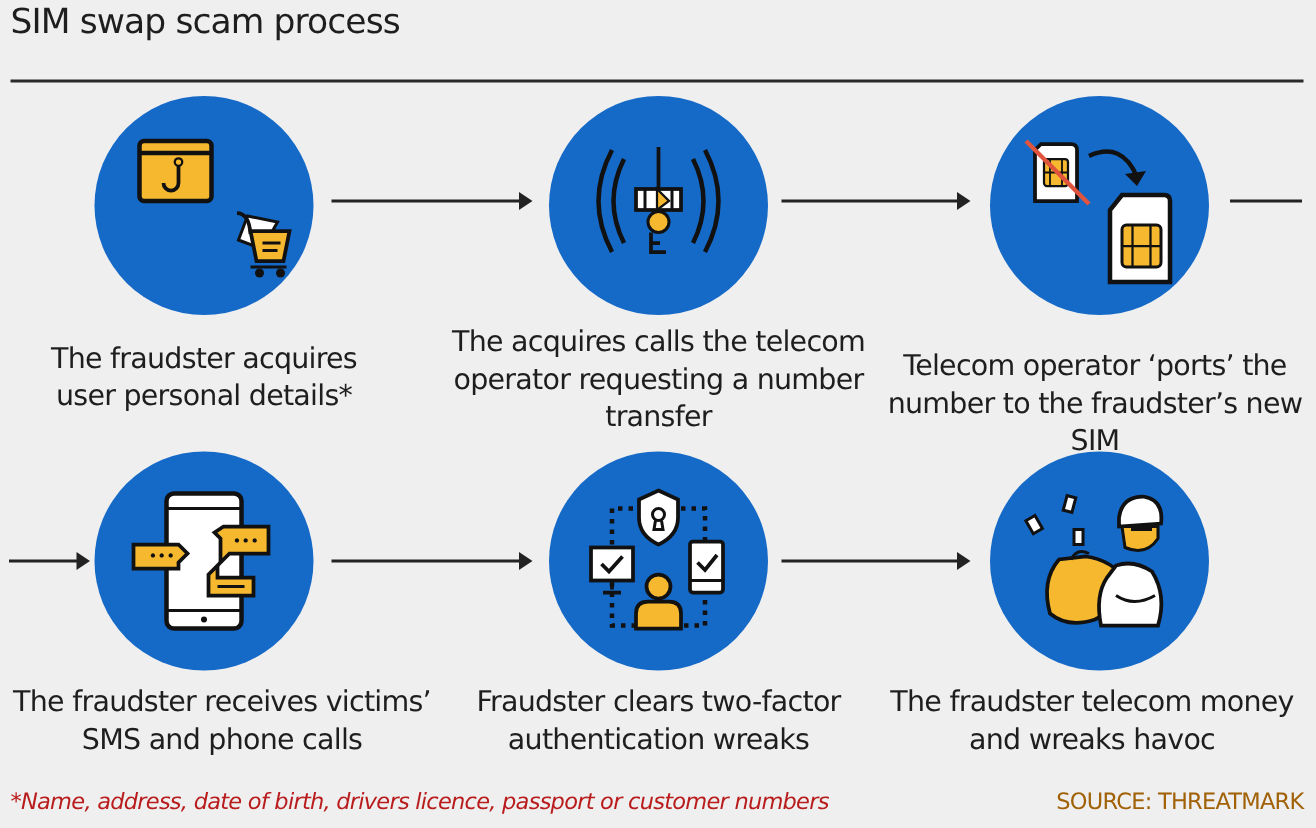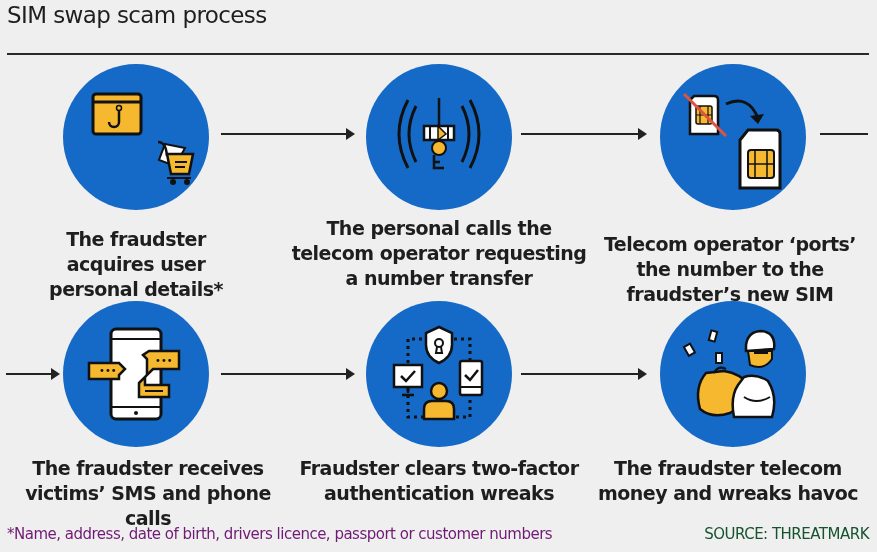--- a/index.html
+++ b/index.html
@@ -4,28 +4,28 @@
 <style>
   html, body { margin:0; padding:0; }
   body {
     width:877px; height:552px; background:#efefef; position:relative; overflow:hidden;
     font-family:"DejaVu Sans", "Liberation Sans", sans-serif; color:#1a1a1a;
   }
   .title { position:absolute; left:7px; top:2px; font-size:23px; letter-spacing:-0.6px; color:#1e1e1e;text-align:right; }
   .rule { position:absolute; left:7px; top:53px; width:862px; height:2px; background:#2a2a2a; }
   .circle { position:absolute; width:146px; height:146px; border-radius:50%; background:#1569c7; }
   .circle svg { position:absolute; left:0; top:0; width:146px; height:146px; }
-  .caption { position:absolute; text-align:center; font-size:19px; line-height:25px; letter-spacing:-0.5px; color:#1e1e1e;font-weight:bold; }
+  .caption { position:absolute; text-align:center; font-size:19px; line-height:25px; letter-spacing:-0.5px; color:#1e1e1e; }
   .arrow { position:absolute; height:2px; background:#222; }
   .arrow.head::after {
     content:""; position:absolute; right:-2px; top:-5px;
     border-left:9px solid #222; border-top:6px solid transparent; border-bottom:6px solid transparent;
   }
-  .footnote { position:absolute; left:7px; top:525px; font-size:15px; letter-spacing:-0.5px; color:#701a75; }
-  .source { position:absolute; right:8px; top:525px; font-size:15px; letter-spacing:-0.5px; color:#14532d; }
+  .footnote { position:absolute; left:7px; top:525px; font-size:15px; letter-spacing:-0.5px; color:#b91c1c;font-style:italic; }
+  .source { position:absolute; right:8px; top:525px; font-size:15px; letter-spacing:-0.5px; color:#a16207; }
 </style>
 </head>
 <body>
 
 <div class="title">SIM swap scam process</div>
 <div class="rule"></div>
 
 <div class="circle" style="left:63px; top:64px;">
   <svg viewBox="0 0 146 146">
     <rect x="30" y="30" width="48" height="40" rx="3" fill="#f5b82e" stroke="#111" stroke-width="3"></rect>
@@ -54,21 +54,21 @@
     <path d="M104 36 Q122 70 104 104" fill="none" stroke="#111" stroke-width="3"></path>
     <line x1="73" y1="34" x2="73" y2="62" stroke="#111" stroke-width="2.5"></line>
     <rect x="58" y="62" width="30" height="14" fill="#fff" stroke="#111" stroke-width="2.5"></rect>
     <line x1="64" y1="62" x2="64" y2="76" stroke="#111" stroke-width="2"></line>
     <line x1="82" y1="62" x2="82" y2="76" stroke="#111" stroke-width="2"></line>
     <path d="M72 62 L80 70 L72 76 Z" fill="#f5b82e" stroke="#111" stroke-width="1.5"></path>
     <circle cx="73" cy="84" r="7" fill="#f5b82e" stroke="#111" stroke-width="2"></circle>
     <path d="M68 91 L68 104 L78 104 M68 98 L74 98" fill="none" stroke="#111" stroke-width="2.5"></path>
   </svg>
 </div>
-<div class="caption" style="left:290px; top:216px; width:298px;">The personal calls the telecom operator requesting a number transfer</div>
+<div class="caption" style="left:290px; top:216px; width:298px;">The acquires calls the telecom operator requesting a number transfer</div>
 
 <div class="arrow head" style="left:521px; top:133px; width:124px;"></div>
 
 <div class="circle" style="left:660px; top:64px;">
   <svg viewBox="0 0 146 146">
     <path d="M34 32 L54 32 Q58 32 58 36 L58 70 L30 70 L30 36 Z" fill="#fff" stroke="#111" stroke-width="2.5"></path>
     <rect x="36" y="42" width="16" height="18" rx="2" fill="#f5b82e" stroke="#111" stroke-width="1.5"></rect>
     <path d="M40 42 v18 M48 42 v18 M36 51 h16" stroke="#111" stroke-width="1.2"></path>
     <line x1="24" y1="30" x2="66" y2="72" stroke="#e0533c" stroke-width="3"></line>
     <path d="M66 40 Q88 30 98 54" fill="none" stroke="#111" stroke-width="3"></path>

